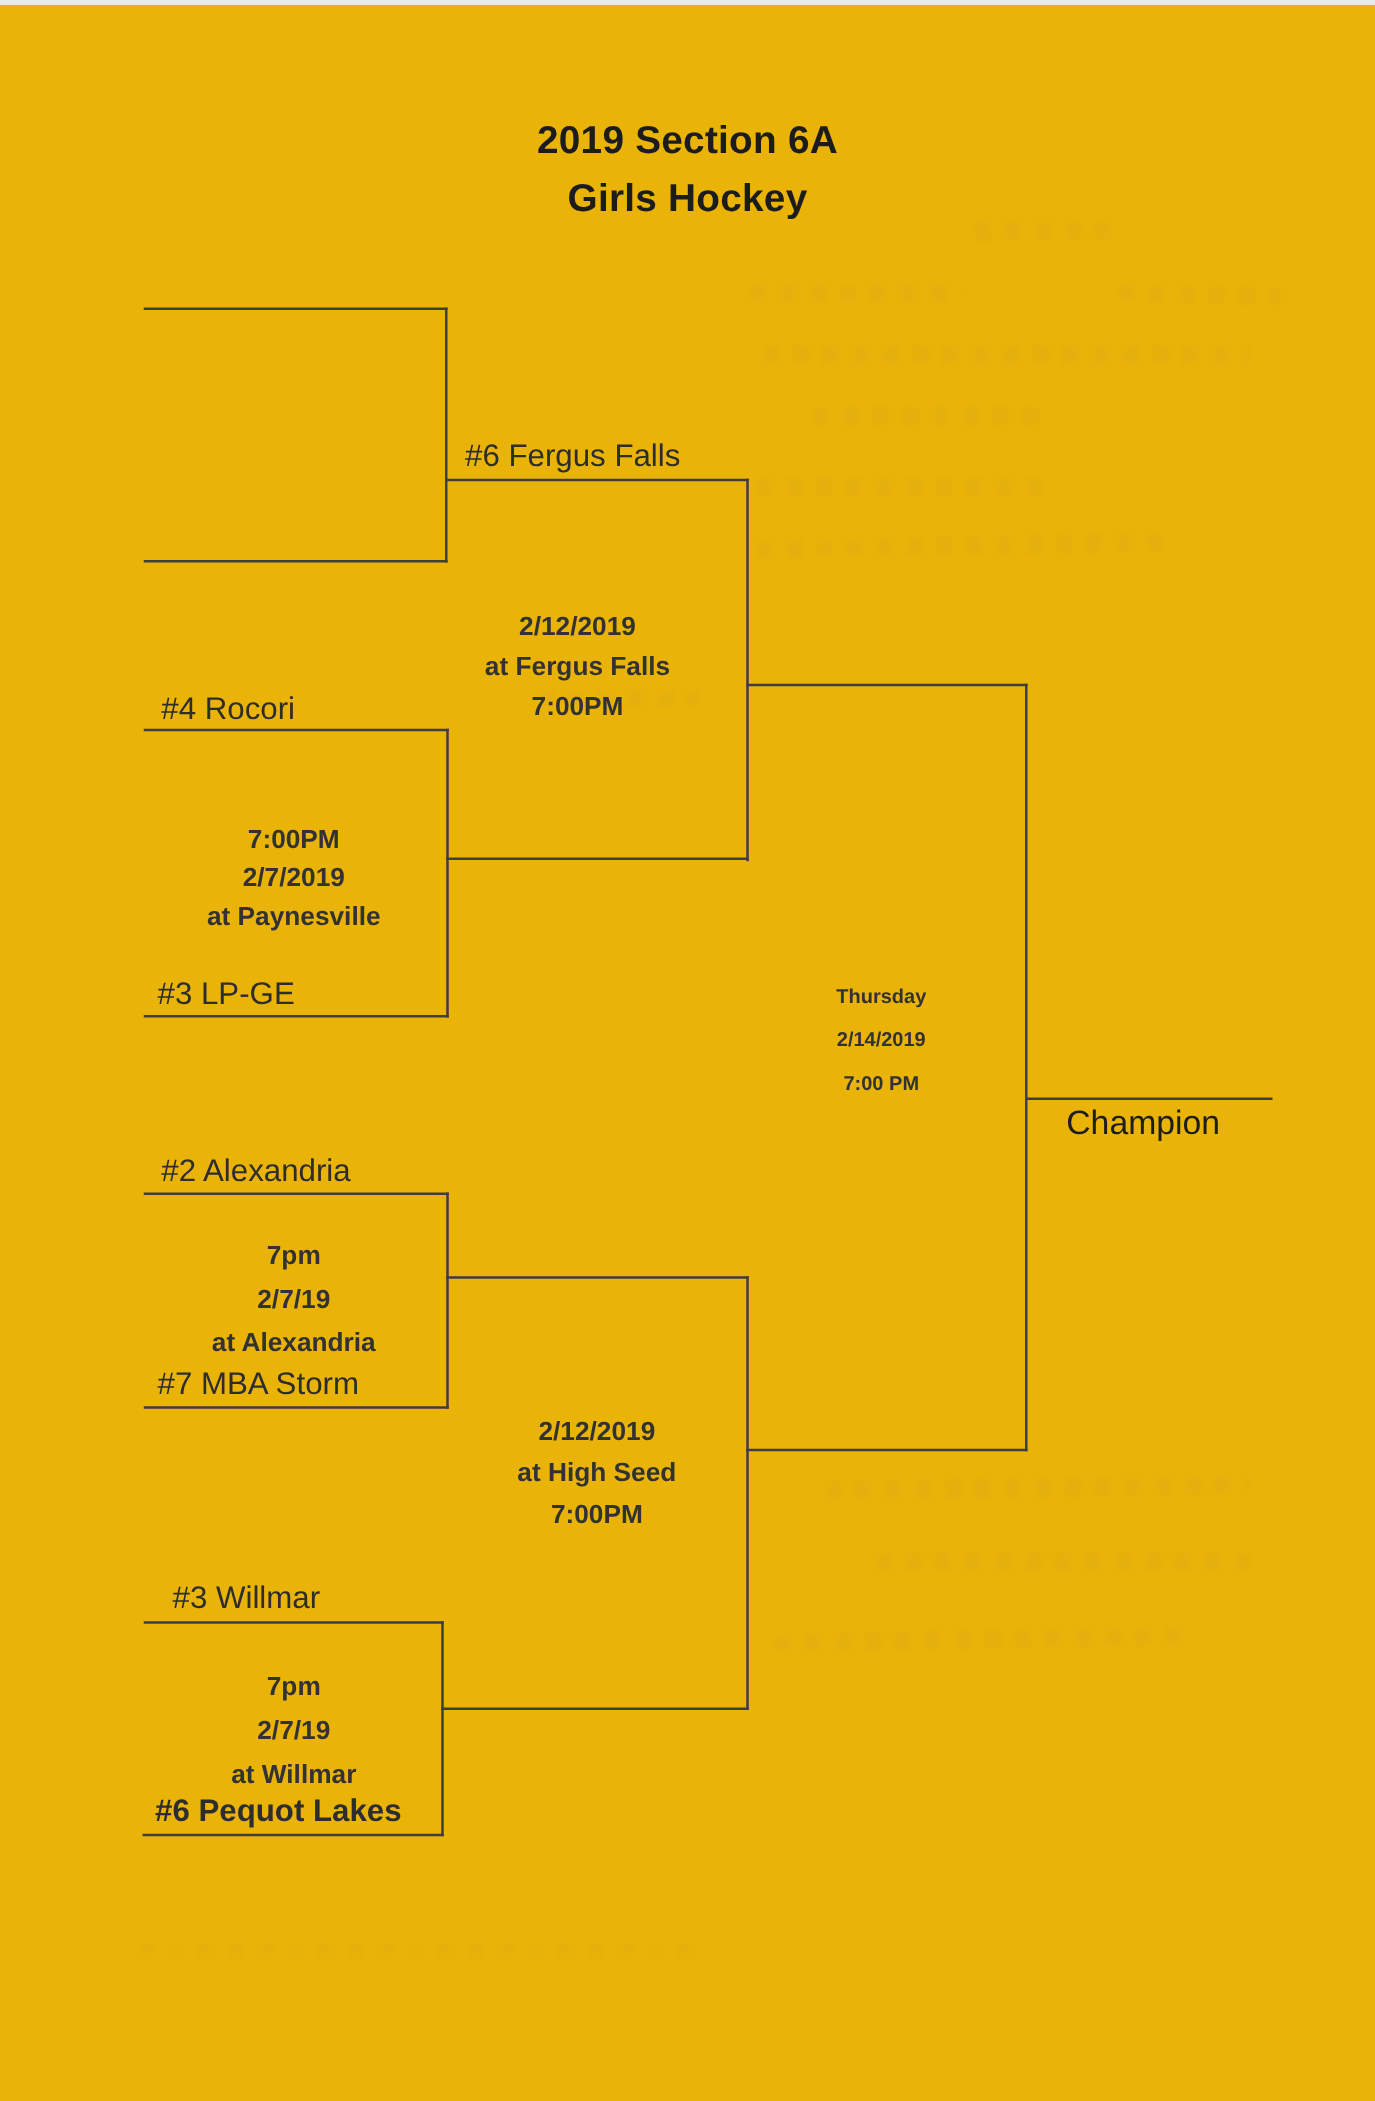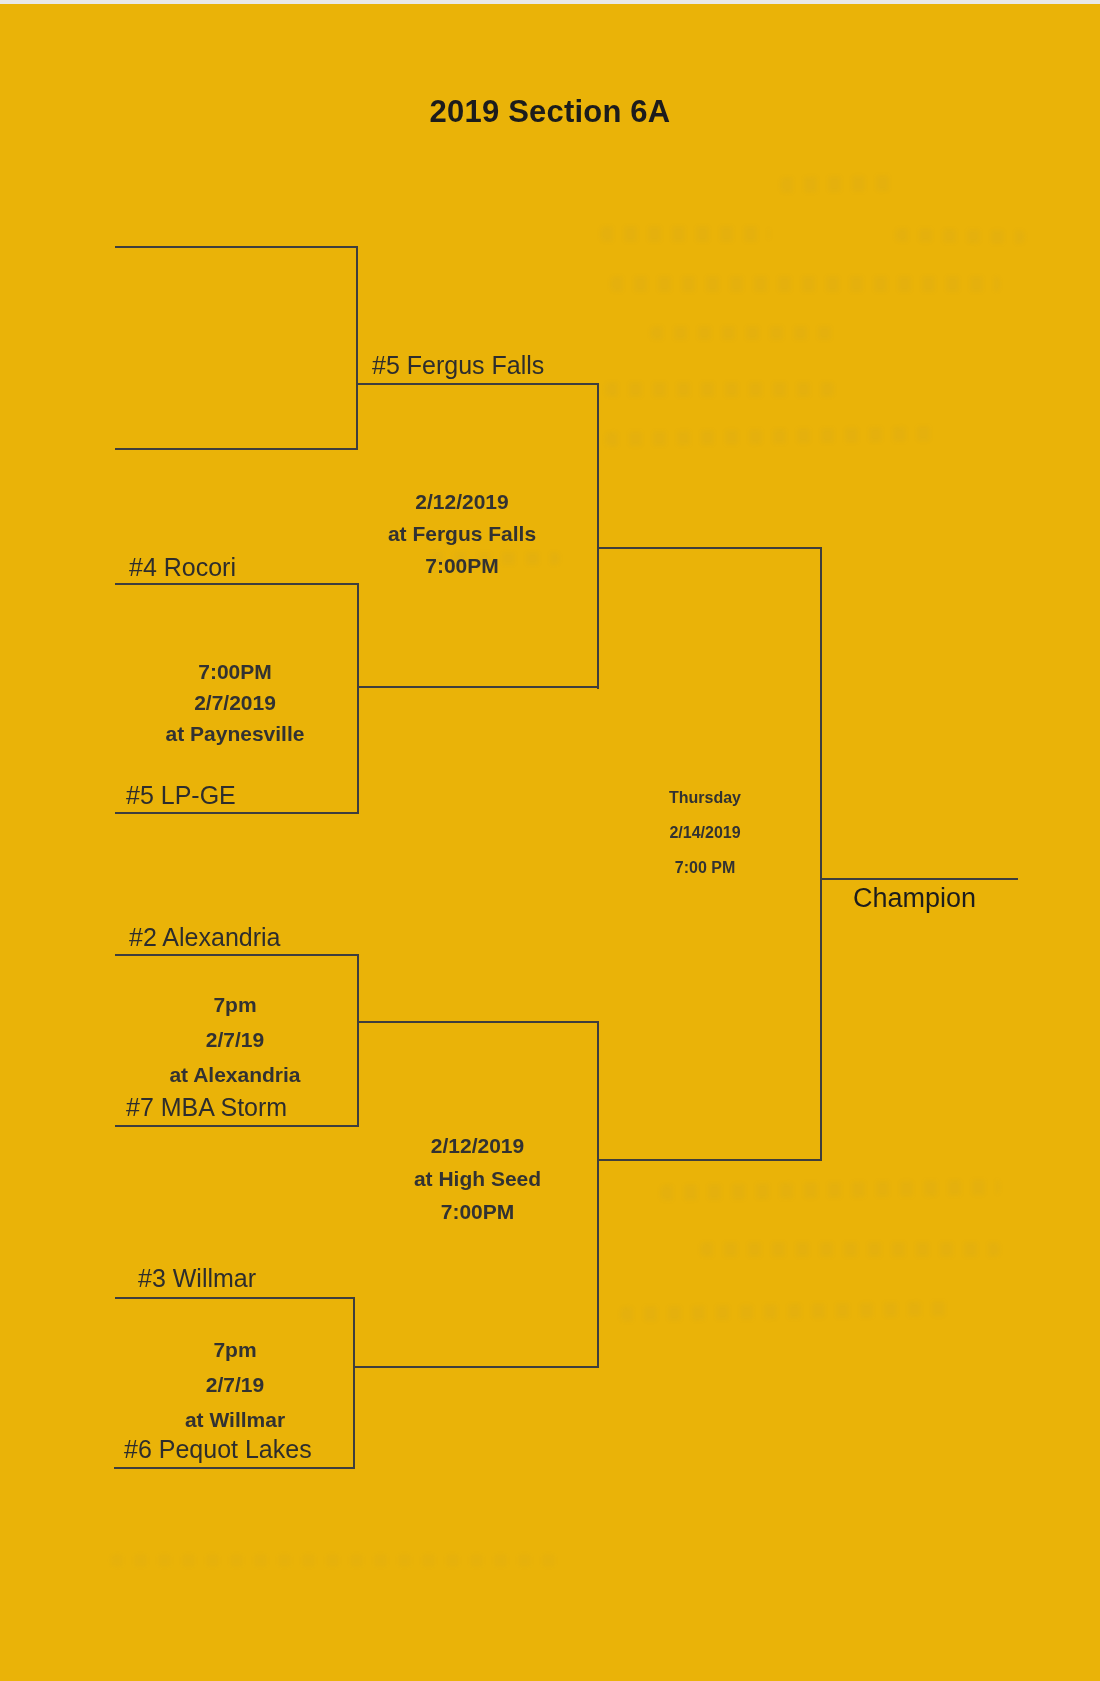--- a/index.html
+++ b/index.html
@@ -46,21 +46,21 @@
   }
 
   
   .team{position:absolute;font-size:25px;color:#2d2d2d;white-space:nowrap;}
   #t-fergus{left:372px;top:347px;}
   #t-rocori{left:129px;top:549px;}
   #t-lpge{left:126px;top:777px;}
   #t-alex{left:129px;top:919px;}
   #t-mba{left:126px;top:1089px;}
   #t-willmar{left:138px;top:1260px;}
-  #t-pequot{left:124px;top:1431px;}
+  #t-pequot{left:124px;top:1431px;font-weight:bold;}
 
   
   .ginfo{position:absolute;text-align:center;color:#323232;font-size:21px;font-weight:bold;}
   #gi-qf1{left:115px;top:652px;width:240px;line-height:31px;}
   #gi-sf1{left:352px;top:482px;width:220px;line-height:32px;}
   #gi-qf2{left:115px;top:983px;width:240px;line-height:35px;}
   #gi-sf2{left:360px;top:1125px;width:235px;line-height:33px;}
   #gi-qf3{left:115px;top:1328px;width:240px;line-height:35px;}
   #gi-final{left:595px;top:776px;width:220px;line-height:35px;font-size:16px;}
 
@@ -88,50 +88,51 @@
   #bl-11{left:620px;top:1300px;width:330px;height:15px;transform:rotate(-1deg);}
   #bl-12{left:110px;top:1550px;width:450px;height:13px;opacity:.35;}
 </style>
 </head>
 <body>
 
 <div id="canvas">
 
   <div id="title">
     <div>2019 Section 6A</div>
+    <div>Girls Hockey</div>
   </div>
 
   <div class="bleed" id="bl-1"></div>
   <div class="bleed" id="bl-2"></div>
   <div class="bleed" id="bl-3"></div>
   <div class="bleed" id="bl-4"></div>
   <div class="bleed" id="bl-5"></div>
   <div class="bleed" id="bl-6"></div>
   <div class="bleed" id="bl-7"></div>
   <div class="bleed" id="bl-8"></div>
   <div class="bleed" id="bl-9"></div>
   <div class="bleed" id="bl-10"></div>
   <div class="bleed" id="bl-11"></div>
   <div class="bleed" id="bl-12"></div>
 
   <div class="hl" id="ln-bye-top"></div>
   <div class="vl" id="ln-bye-v"></div>
   <div class="hl" id="ln-bye-bottom"></div>
 
-  <div class="team" id="t-fergus">#5 Fergus Falls</div>
+  <div class="team" id="t-fergus">#6 Fergus Falls</div>
   <div class="hl" id="ln-fergus"></div>
 
   <div class="team" id="t-rocori">#4 Rocori</div>
   <div class="hl" id="ln-rocori"></div>
   <div class="ginfo" id="gi-qf1">
     <div>7:00PM</div>
     <div>2/7/2019</div>
     <div>at Paynesville</div>
   </div>
-  <div class="team" id="t-lpge">#5 LP-GE</div>
+  <div class="team" id="t-lpge">#3 LP-GE</div>
   <div class="hl" id="ln-lpge"></div>
   <div class="vl" id="ln-g1-v"></div>
   <div class="hl" id="ln-g1-exit"></div>
 
   <div class="vl" id="ln-sf1-v"></div>
   <div class="ginfo" id="gi-sf1">
     <div>2/12/2019</div>
     <div>at Fergus Falls</div>
     <div>7:00PM</div>
   </div>

